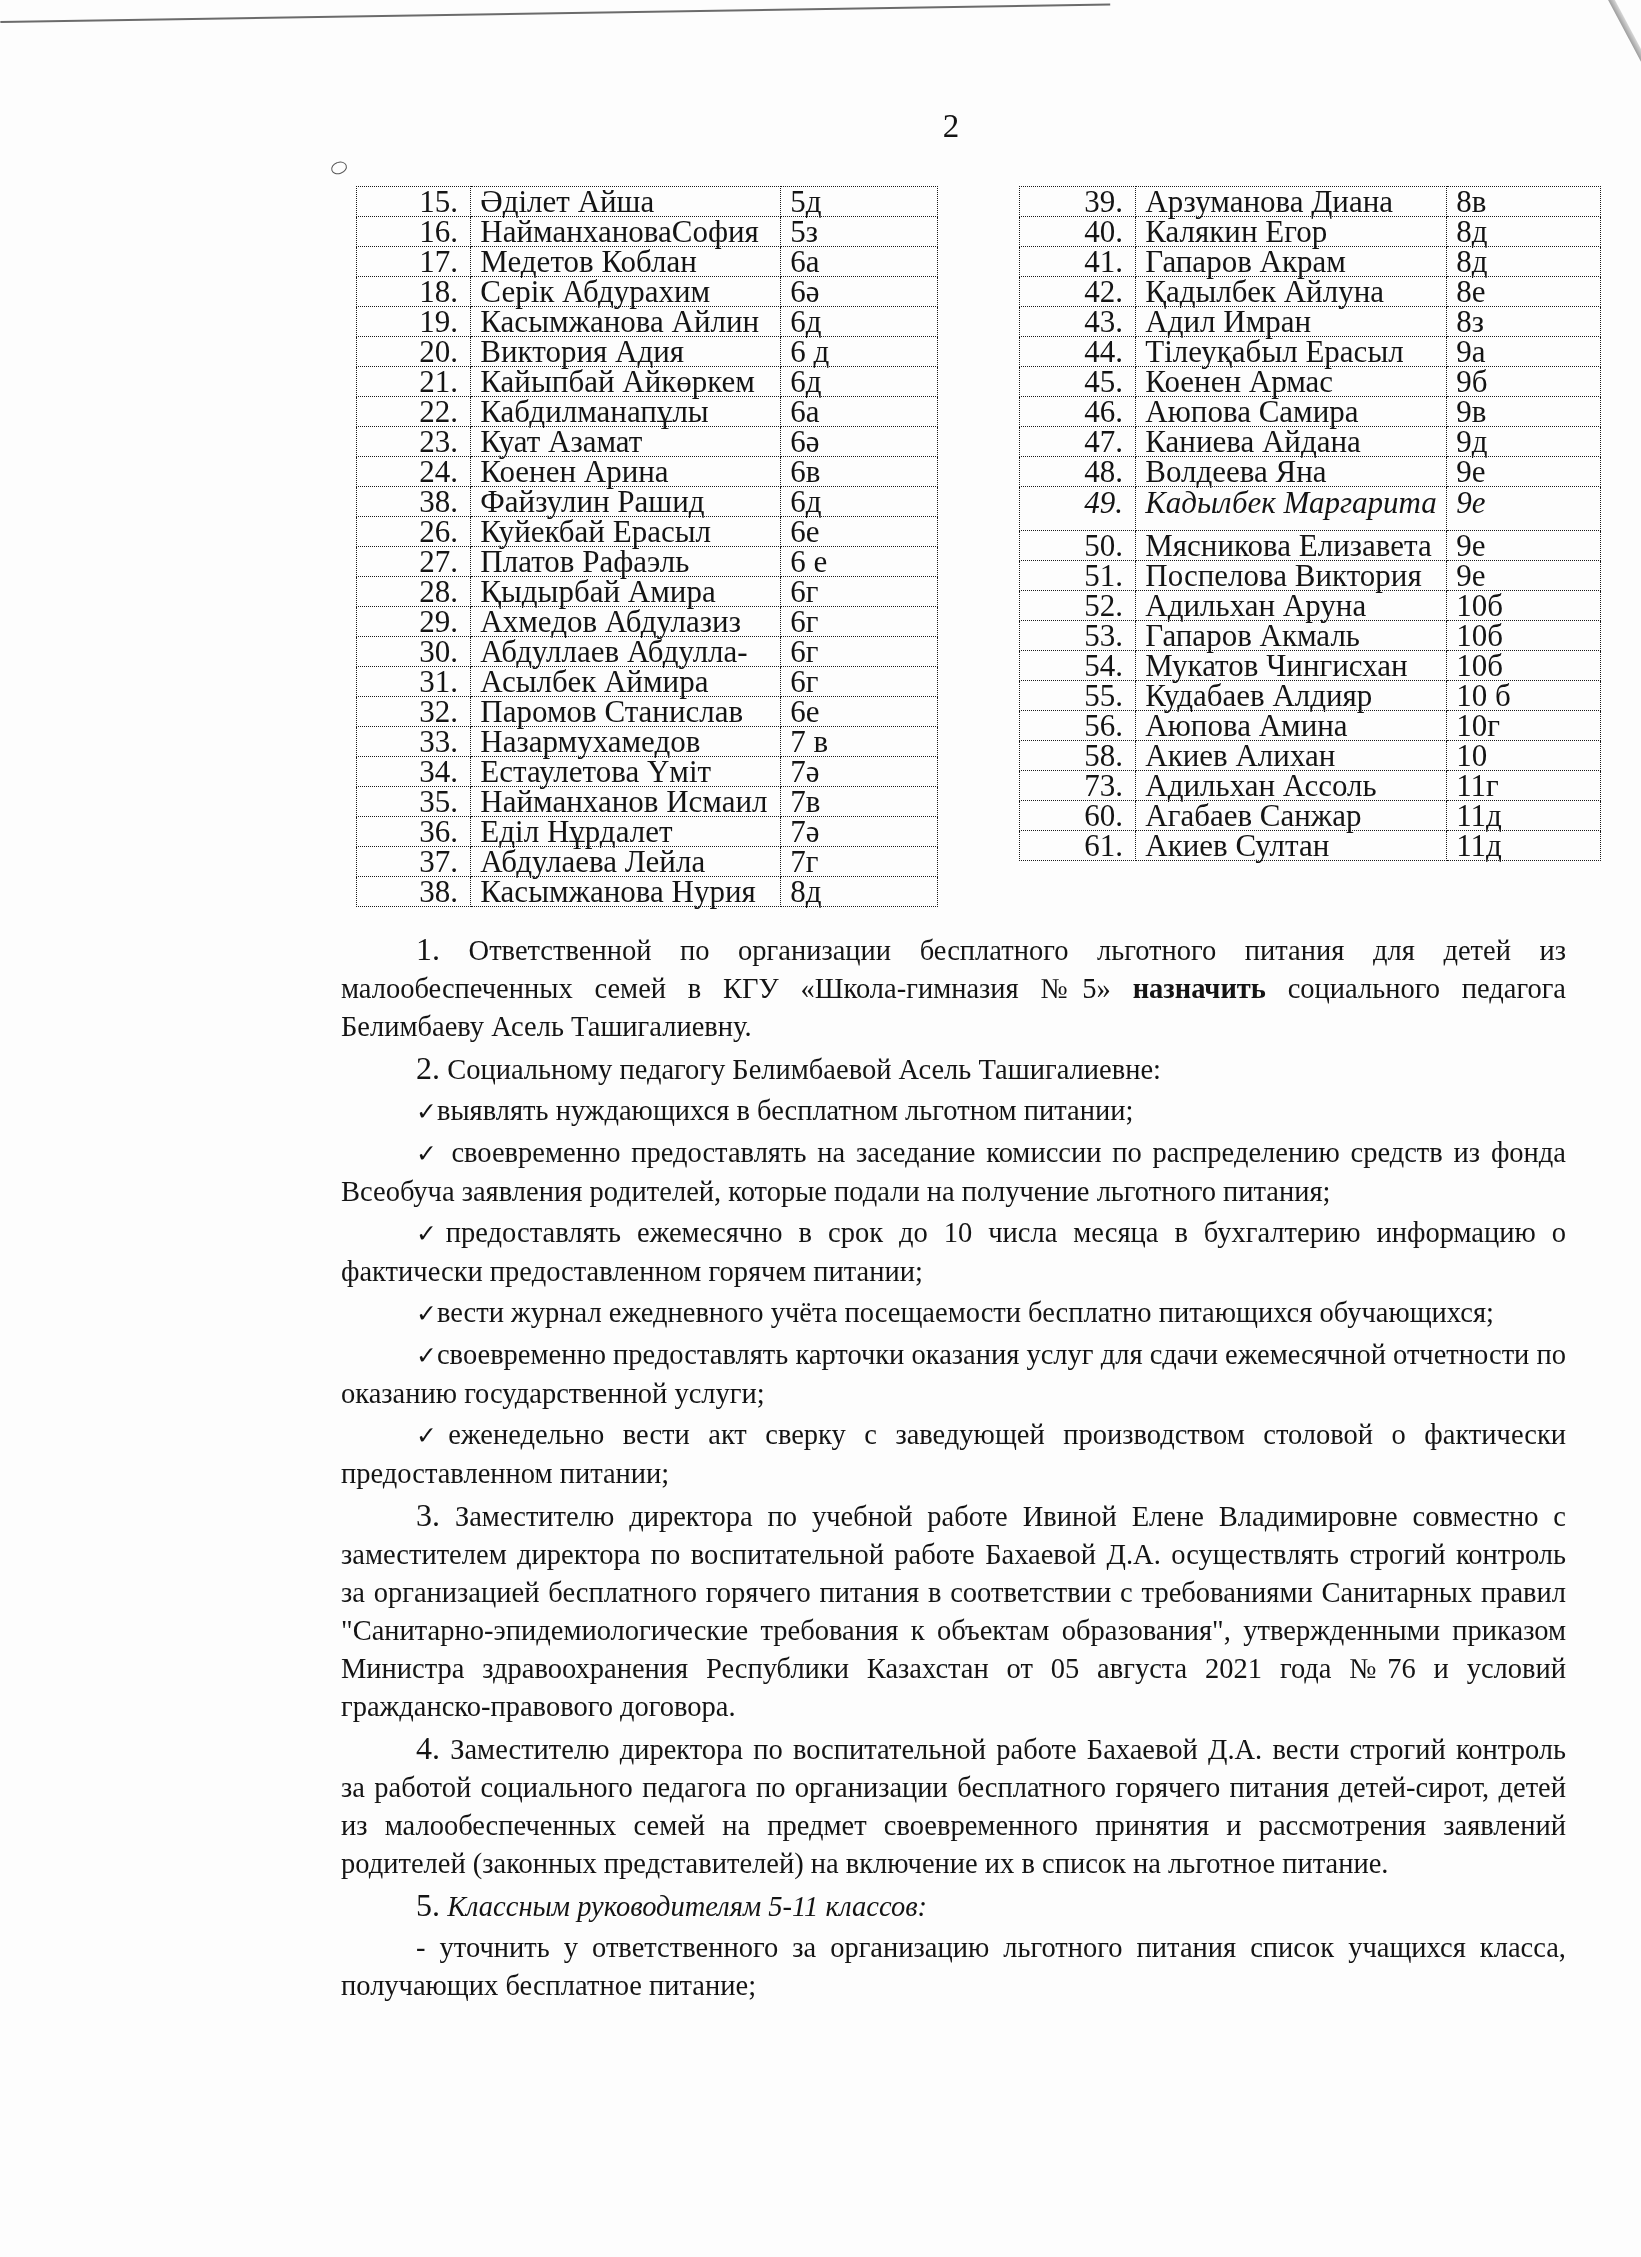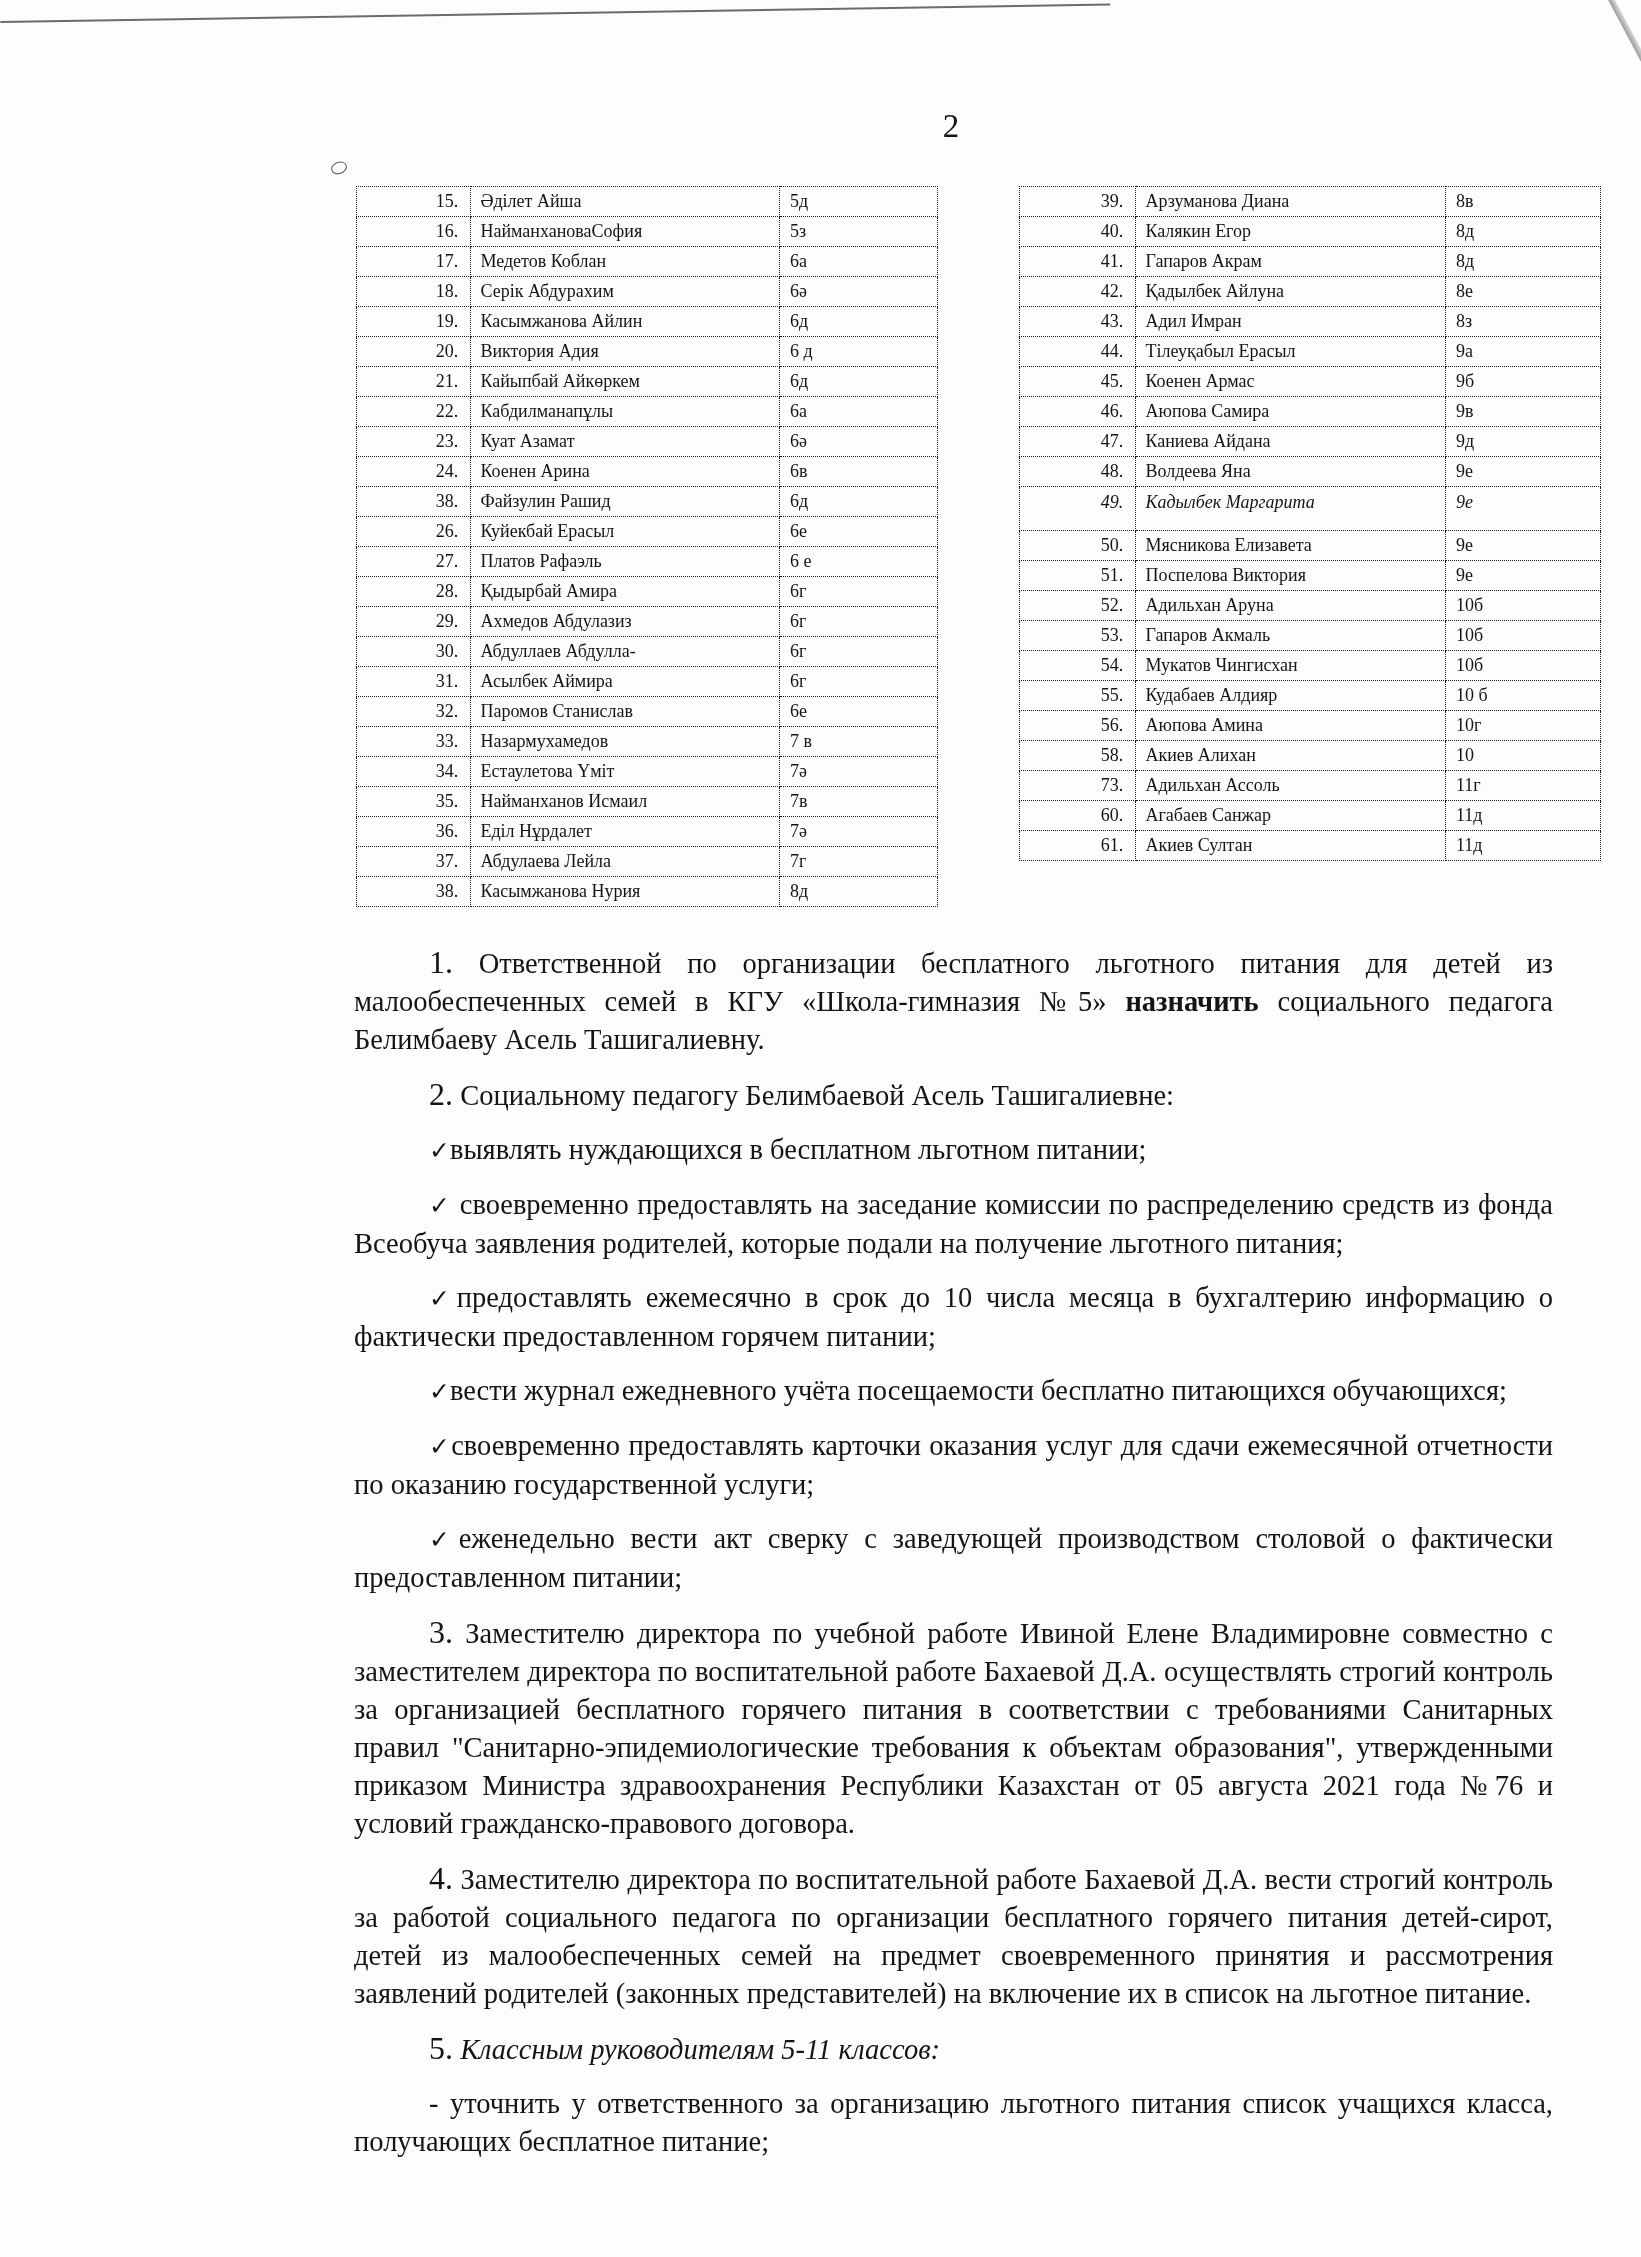--- a/index.html
+++ b/index.html
@@ -21,39 +21,39 @@
   }
   .stray-mark {
     position: absolute; left: 331px; top: 162px; width: 13.5px; height: 9.7px;
     border: 1.9px solid #555; border-radius: 50%; transform: rotate(-20deg);
   }
   .page-number {
     position: absolute; left: 927px; top: 108px; width: 48px; text-align: center;
     font-size: 33px;
   }
   table.roster {
-    position: absolute; border-collapse: collapse; font-size: 18px;
+    position: absolute; border-collapse: collapse; font-size: 31px;
   }
   table.roster td {
     border: 1.9px dotted #1a1a1a; padding: 0 0 0 9.7px; height: 29px;
     line-height: 27px; white-space: nowrap; vertical-align: middle;
   }
   table.roster td.num { text-align: right; padding: 0 11.6px 0 0; }
   table.roster tr.tall td { height: 41px; vertical-align: top; padding-top: 1.9px; font-style: italic; }
   table.roster tr.tall td.num { padding-top: 1.9px; }
   #table-left { left: 356px; top: 186px; width: 582px; }
   #table-left col.c1 { width: 114px; } #table-left col.c2 { width: 310px; } #table-left col.c3 { width: 158px; }
   #table-right { left: 1019px; top: 186px; width: 582px; }
   #table-right col.c1 { width: 116px; } #table-right col.c2 { width: 311px; } #table-right col.c3 { width: 155px; }
 
   .body-text {
     position: absolute; left: 338px; top: 927px; width: 1231px;
     font-size: 28.5px; line-height: 38px; text-align: justify;
   }
-  .body-text p { margin: 16px; }
+  .body-text p { margin: 3px; }
   .indent { text-indent: 75px; }
   .item-num { font-size: 32px; }
   .check { font-family: "DejaVu Sans", sans-serif; font-size: 25px; }
   .bold { font-weight: bold; }
   .ital { font-style: italic; }
   .gap { margin-top: 2.9px !important; }
 </style>
 </head>
 <body>
 

